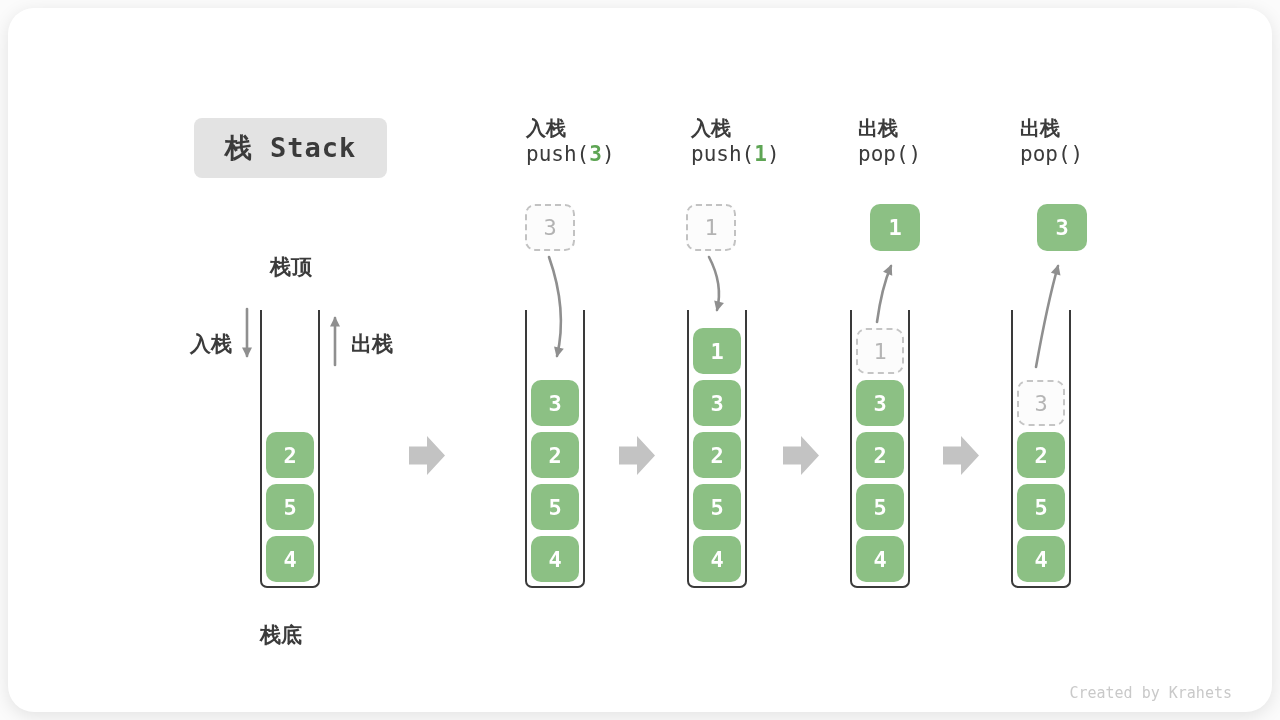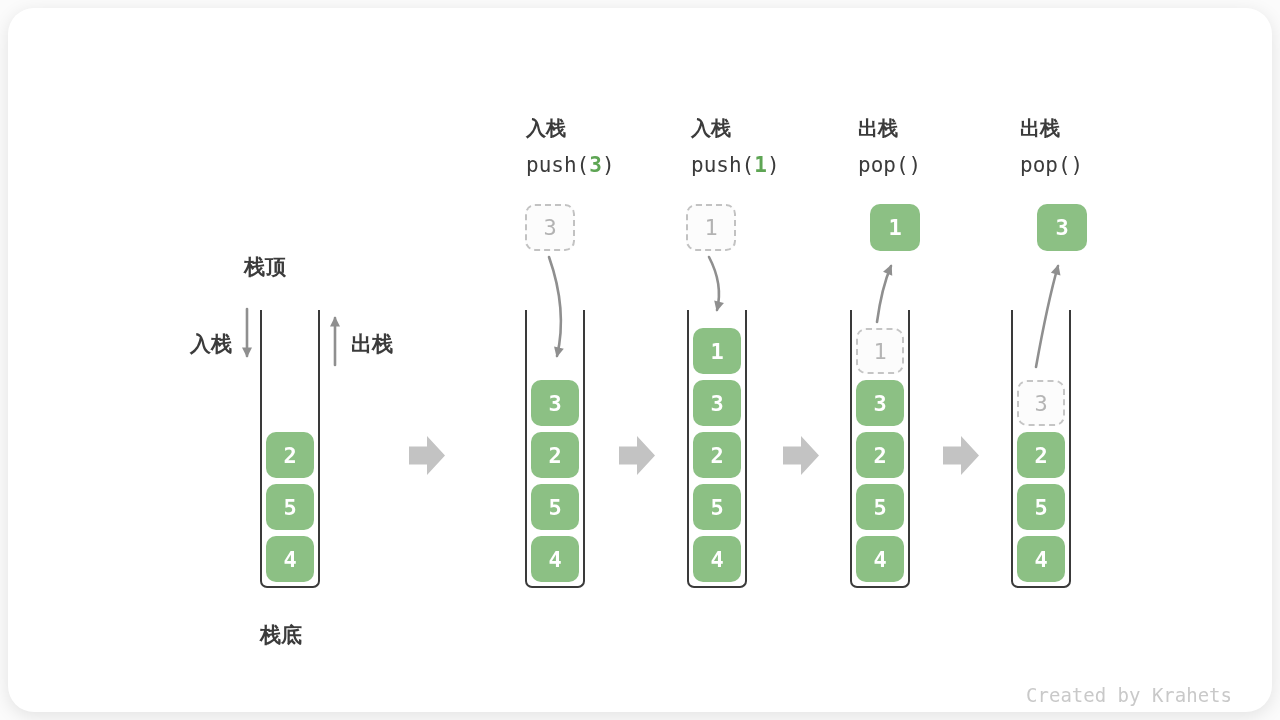--- a/index.html
+++ b/index.html
@@ -7,28 +7,28 @@
           font-family:"Liberation Sans",sans-serif;}
   .card{position:absolute;left:8px;top:8px;width:1264px;height:704px;background:#ffffff;
         border-radius:26px;box-shadow:0 4px 18px rgba(0,0,0,0.10);}
   
   .title-box{position:absolute;left:186px;top:110px;width:193px;height:60px;background:#e3e3e3;
              border-radius:8px;display:flex;align-items:center;justify-content:center;
              font-family:"DejaVu Sans Mono","Liberation Sans",monospace;
              font-size:27px;font-weight:700;color:#3b3b3b;letter-spacing:1px;}
   
   .zh{position:absolute;font-size:21px;font-weight:700;color:#3b3b3b;white-space:nowrap;}
-  .lbl-top{left:236px;top:245px;width:62px;text-align:left;}
+  .lbl-top{left:252px;top:245px;width:62px;text-align:center;}
   .lbl-bottom{left:252px;top:613px;width:62px;}
   .lbl-push{left:160px;top:322px;width:64px;text-align:right;}
   .lbl-pop{left:343px;top:322px;width:64px;text-align:left;}
   
   .col-header{position:absolute;top:107px;width:150px;}
   .col-header .op{font-size:20px;font-weight:700;color:#3b3b3b;}
-  .col-header .code{margin-top:11px;font-family:"DejaVu Sans Mono",monospace;font-size:21px;
+  .col-header .code{font-family:"DejaVu Sans Mono",monospace;font-size:21px;
                     color:#3b3b3b;}
   .col-header .code .num{color:#5ea554;font-weight:700;}
   
   .fbox{position:absolute;top:196px;width:50px;height:47px;box-sizing:border-box;border-radius:10px;
         display:flex;align-items:center;justify-content:center;
         font-family:"DejaVu Sans Mono",monospace;font-size:22px;}
   .fbox.solid{background:#8cc084;color:#ffffff;font-weight:700;}
   .fbox.ghost{background:#fcfcfc;border:2px dashed #c2c2c2;color:#b3b3b3;}
   
   .stack{position:absolute;top:302px;width:60px;height:278px;box-sizing:border-box;
@@ -40,28 +40,29 @@
   .cell.solid{background:#8cc084;color:#ffffff;font-weight:700;}
   .cell.ghost{box-sizing:border-box;width:48px;height:46px;background:#fcfcfc;
               border:2px dashed #c5c5c5;color:#b5b5b5;}
   
   .block-arrow{position:absolute;top:428px;width:36px;height:39px;background:#c3c3c3;
                clip-path:polygon(0% 27%,50% 27%,50% 0%,100% 50%,50% 100%,50% 73%,0% 73%);}
   
   .overlay{position:absolute;left:0;top:0;width:1280px;height:720px;pointer-events:none;}
   
   .watermark{position:absolute;right:40px;top:676px;font-family:"DejaVu Sans Mono",monospace;
-             font-size:19px;color:#c9c9c9;}
+             font-size:15px;color:#c9c9c9;}
 </style>
 </head>
 <body>
 
 <div class="canvas">
   <div class="card">
 
+    <div class="title-box">栈 Stack</div>
 
     <div class="zh lbl-top">栈顶</div>
     <div class="zh lbl-bottom">栈底</div>
     <div class="zh lbl-push">入栈</div>
     <div class="zh lbl-pop">出栈</div>
 
     <div class="col-header" style="left:518px">
       <div class="op">入栈</div>
       <div class="code"><span>push(</span><span class="num">3</span><span>)</span></div>
     </div>

